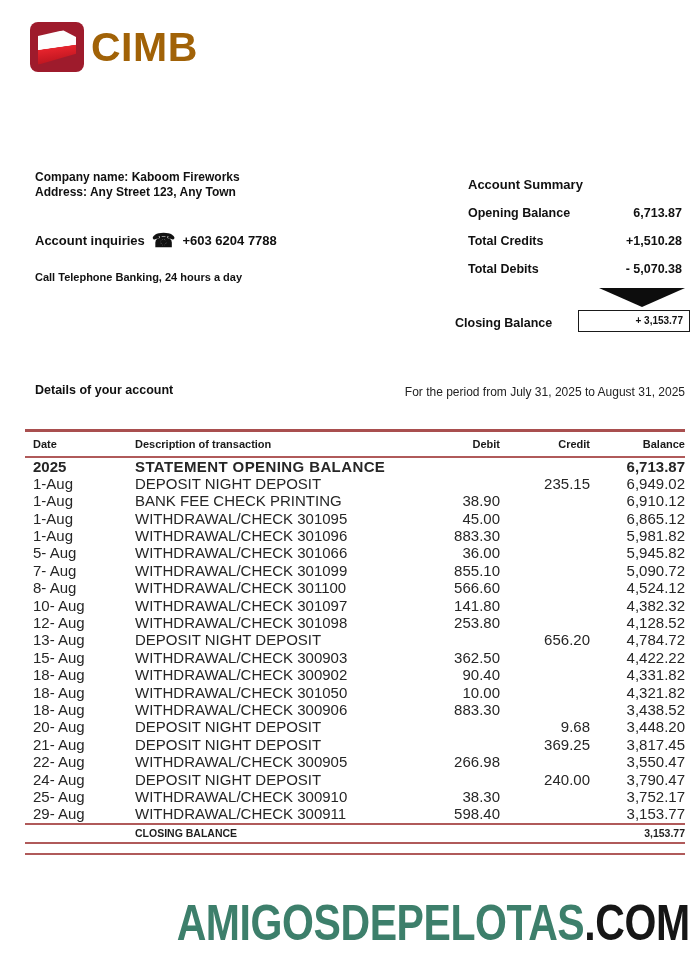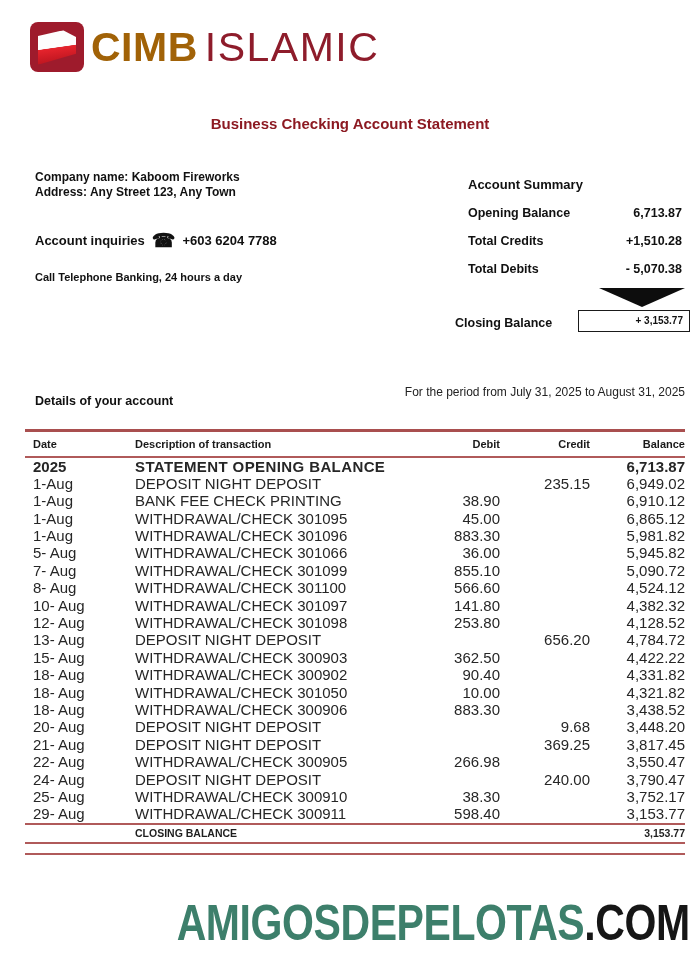--- a/index.html
+++ b/index.html
@@ -39,21 +39,21 @@
   .down-arrow { position:absolute; left:599px; top:288px; width:0; height:0;
                 border-left:43px solid transparent; border-right:43px solid transparent;
                 border-top:19px solid #0d0d0d; }
   .closing-label { position:absolute; left:455px; top:316px; font-size:12.5px; font-weight:bold; color:#111; }
   .closing-box { position:absolute; left:578px; top:310px; width:112px; height:22px;
                  border:1.5px solid #1a1a1a; box-sizing:border-box; }
   .closing-box span { display:block; line-height:19px; text-align:right; padding-right:6px;
                       font-size:10px; font-weight:bold; color:#111; }
 
   
-  .details-heading { position:absolute; left:35px; top:394px; font-size:12.5px; font-weight:bold; color:#111; }
+  .details-heading { position:absolute; left:35px; top:383px; font-size:12.5px; font-weight:bold; color:#111; }
   .period-text { position:absolute; right:15px; top:385px; font-size:12px; color:#222; }
 
   
   .table-wrap { position:absolute; left:25px; top:429px; width:660px; }
   .rule { height:2.5px; background:#A94F4F; }
   .rule-thin { height:2px; background:#B05A5A; }
   .thead { display:flex; align-items:center; height:24px; font-size:11px; font-weight:bold; color:#1a1a1a; }
   .trow { display:flex; height:17.4px; font-size:15px; color:#262626; }
   .trow.bold { font-weight:bold; }
   .trow.bold .c-desc { letter-spacing:0.4px; }
@@ -77,24 +77,22 @@
 <div class="page">
 
   <div class="logo-row">
     <div class="logo-mark">
       <div class="glyph">
         <div class="glyph-white"></div>
         <div class="glyph-red"></div>
       </div>
     </div>
     <span class="logo-cimb">CIMB</span>
-    <span class="logo-islamic">ISLAMIC</span>
-  </div>
-
-  <div class="doc-title">Business Checking Account Statement</div>
+  </div>
+
 
   <div class="company">
     <div>Company name: Kaboom Fireworks</div>
     <div>Address: Any Street 123, Any Town</div>
   </div>
 
   <div class="inquiries">
     <span>Account inquiries</span>
     <span class="phone-glyph">☎</span>
     <span>+603 6204 7788</span>

